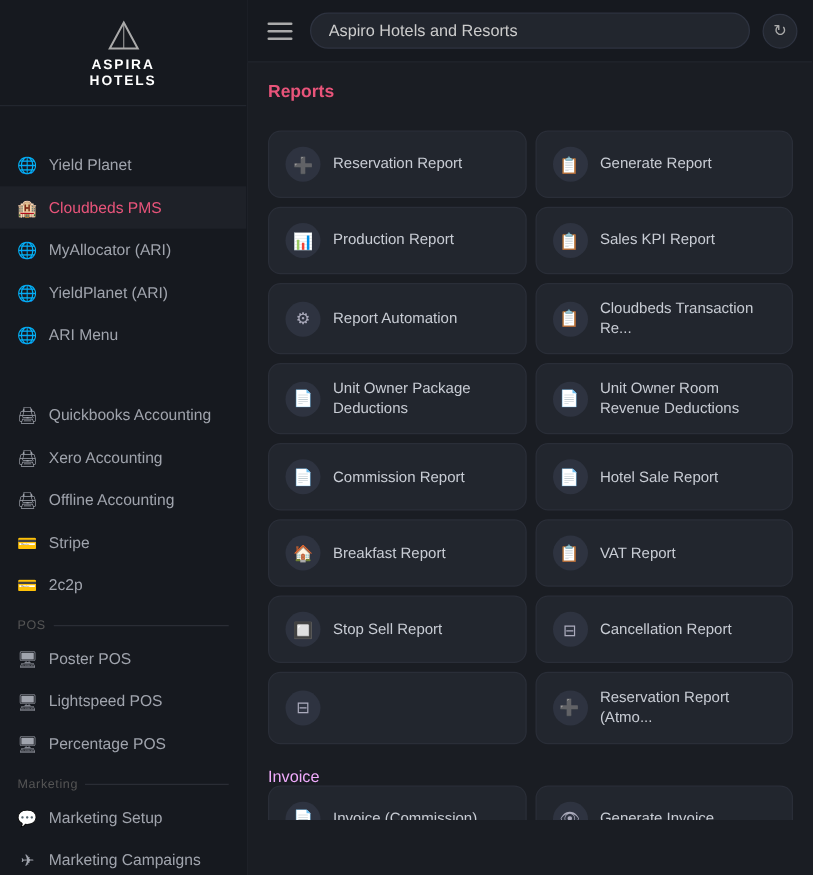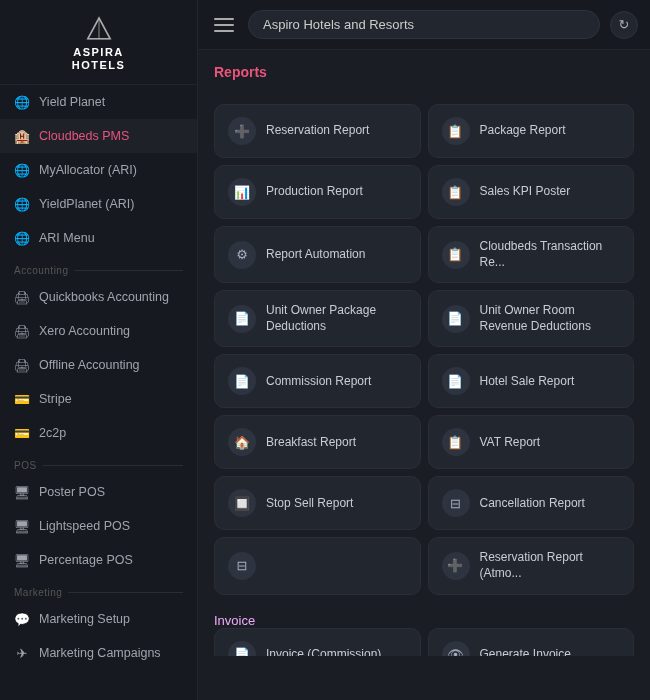--- a/index.html
+++ b/index.html
@@ -16,20 +16,21 @@
     
     .sidebar {
       width: 198px;
       min-width: 198px;
       background: #16191f;
       height: 700px;
       overflow-y: auto;
       display: flex;
       flex-direction: column;
       border-right: 1px solid #22262e;
+      gap: 30px;
     }
     .sidebar::-webkit-scrollbar { width: 4px; }
     .sidebar::-webkit-scrollbar-track { background: #16191f; }
     .sidebar::-webkit-scrollbar-thumb { background: #333; border-radius: 2px; }
 
     .logo-area {
       padding: 16px 12px 12px;
       display: flex;
       align-items: center;
       justify-content: center;
@@ -254,21 +255,20 @@
     <span class="nav-icon">🌐</span>
     <span>YieldPlanet (ARI)</span>
   </div>
       <div class="nav-item">
     <span class="nav-icon">🌐</span>
     <span>ARI Menu</span>
   </div>
     </div>
 
   <div id="sidebar-sections">
-      <div class="section-label">Accounting</div>
       <div class="nav-item">
       <span class="nav-icon">🖨</span>
       <span>Quickbooks Accounting</span>
     </div>
       <div class="nav-item">
       <span class="nav-icon">🖨</span>
       <span>Xero Accounting</span>
     </div>
       <div class="nav-item">
       <span class="nav-icon">🖨</span>
@@ -324,29 +324,29 @@
 
     <div class="section-block">
       <div class="section-title">Reports</div>
       <div class="grid" id="reports-grid">
           <div class="card">
       <div class="card-icon">➕</div>
       <span class="card-label">Reservation Report</span>
     </div>
           <div class="card">
       <div class="card-icon">📋</div>
-      <span class="card-label">Package Report</span>
+      <span class="card-label">Generate Report</span>
     </div>
           <div class="card">
       <div class="card-icon">📊</div>
       <span class="card-label">Production Report</span>
     </div>
           <div class="card">
       <div class="card-icon">📋</div>
-      <span class="card-label">Sales KPI Poster</span>
+      <span class="card-label">Sales KPI Report</span>
     </div>
           <div class="card">
       <div class="card-icon">⚙</div>
       <span class="card-label">Report Automation</span>
     </div>
           <div class="card">
       <div class="card-icon">📋</div>
       <span class="card-label">Cloudbeds Transaction Re...</span>
     </div>
           <div class="card">

